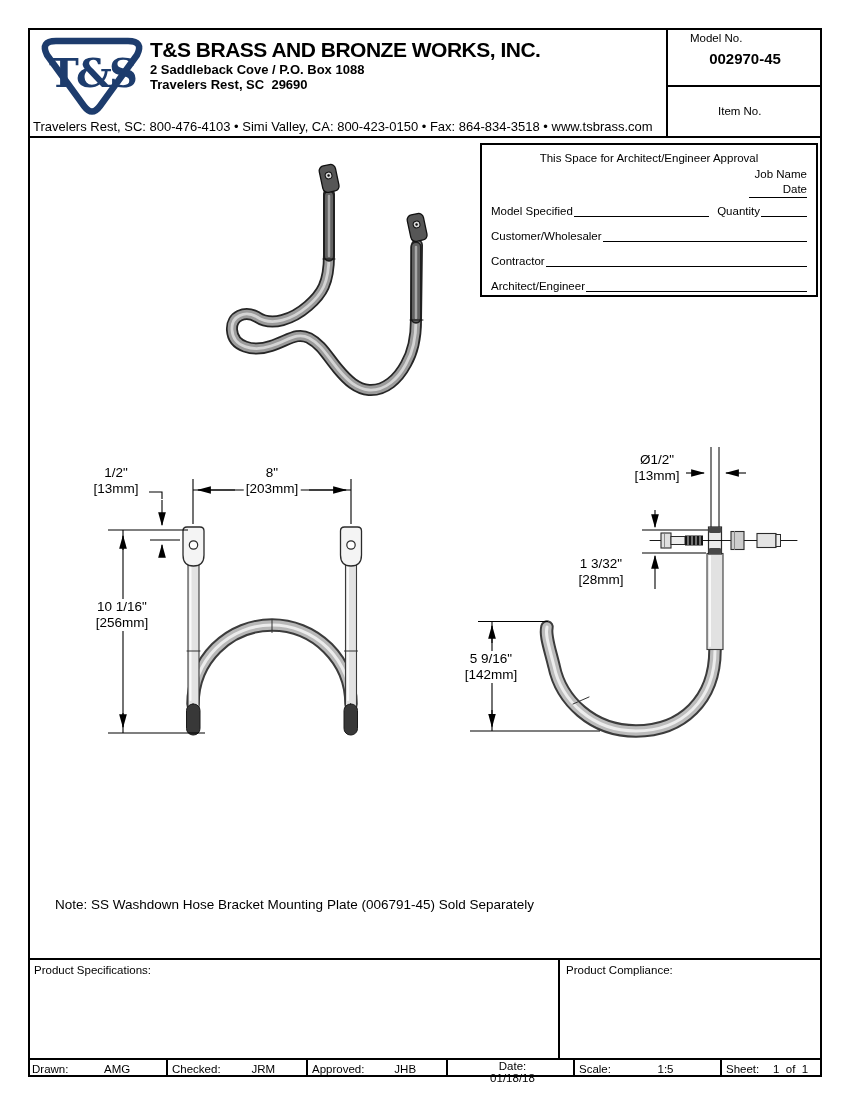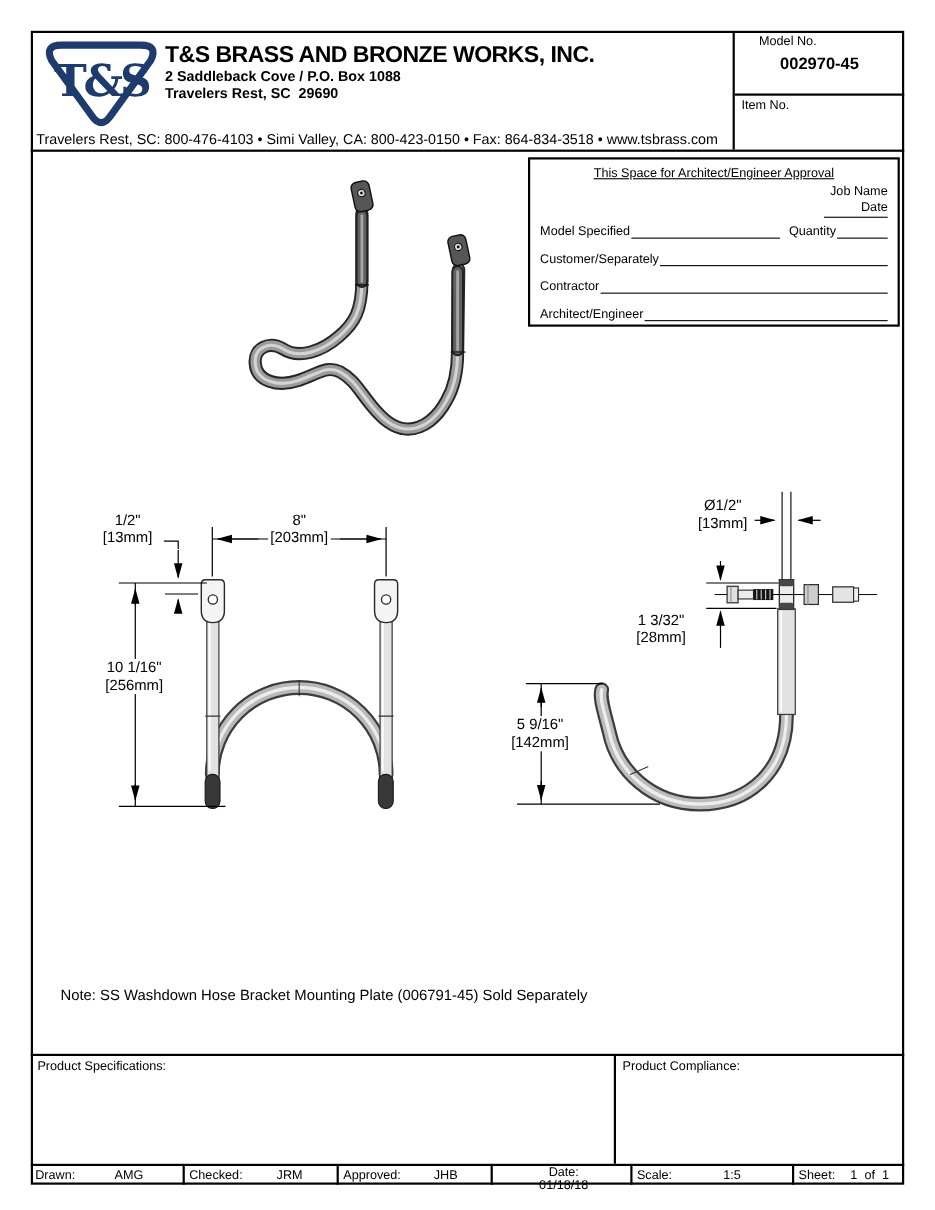--- a/index.html
+++ b/index.html
@@ -12,25 +12,25 @@
   .co-block{position:absolute;left:150px;top:38px;width:500px;text-align:left;}
   .co-name{font-size:21px;font-weight:bold;letter-spacing:-0.5px;}
   .co-addr{font-size:13px;font-weight:bold;line-height:15px;}
   .contact-line{position:absolute;left:33px;top:119px;width:632px;font-size:13px;white-space:nowrap;}
   .hline{position:absolute;background:#000;}
   .model-box{position:absolute;left:666px;top:30px;width:156px;height:106px;
              border-left:2px solid #000;box-sizing:border-box;}
   .model-top{height:57px;border-bottom:2px solid #000;box-sizing:border-box;padding:2px 22px;}
   .small-label{font-size:11.5px;}
   .model-value{text-align:center;font-size:15px;font-weight:bold;margin-top:6px;}
-  .item-area{padding:3px 6px;}
+  .item-area{padding:18px 6px;margin-left:44px;}
   
   .approval{position:absolute;left:480px;top:143px;width:338px;height:154px;
             border:2px solid #000;box-sizing:border-box;font-size:11.5px;}
-  .appr-title{text-align:center;margin-top:7px;text-decoration:underline;}
+  .appr-title{text-align:center;margin-top:7px;}
   .appr-row{display:flex;align-items:flex-end;height:25px;padding:0 9px 0 9px;box-sizing:border-box;}
   .appr-row .lbl{white-space:nowrap;line-height:13px;}
   .fill{flex:1;border-bottom:1.2px solid #000;height:1px;margin:0 0 1px 1px;}
   .fill.gap{margin-right:8px;}
   .w60{flex:none;width:58px;border-bottom:1.2px solid #000;height:1px;margin:0 0 1px 1px;}
   .w48{flex:none;width:46px;border-bottom:1.2px solid #000;height:1px;margin:0 0 1px 1px;}
   
   .dim{position:absolute;transform:translateX(-50%);text-align:center;font-size:13.5px;
        line-height:16px;background:#fff;padding:0 2px;white-space:nowrap;}
   .note{position:absolute;left:55px;top:897px;font-size:13.5px;}
@@ -88,21 +88,21 @@
       <span class="lbl">Date</span>
       <span class="w60"></span>
     </div>
     <div class="appr-row">
       <span class="lbl">Model Specified</span>
       <span class="fill gap"></span>
       <span class="lbl">Quantity</span>
       <span class="w48"></span>
     </div>
     <div class="appr-row">
-      <span class="lbl">Customer/Separately</span>
+      <span class="lbl">Customer/Wholesaler</span>
       <span class="fill"></span>
     </div>
     <div class="appr-row">
       <span class="lbl">Contractor</span>
       <span class="fill"></span>
     </div>
     <div class="appr-row">
       <span class="lbl">Architect/Engineer</span>
       <span class="fill"></span>
     </div>

